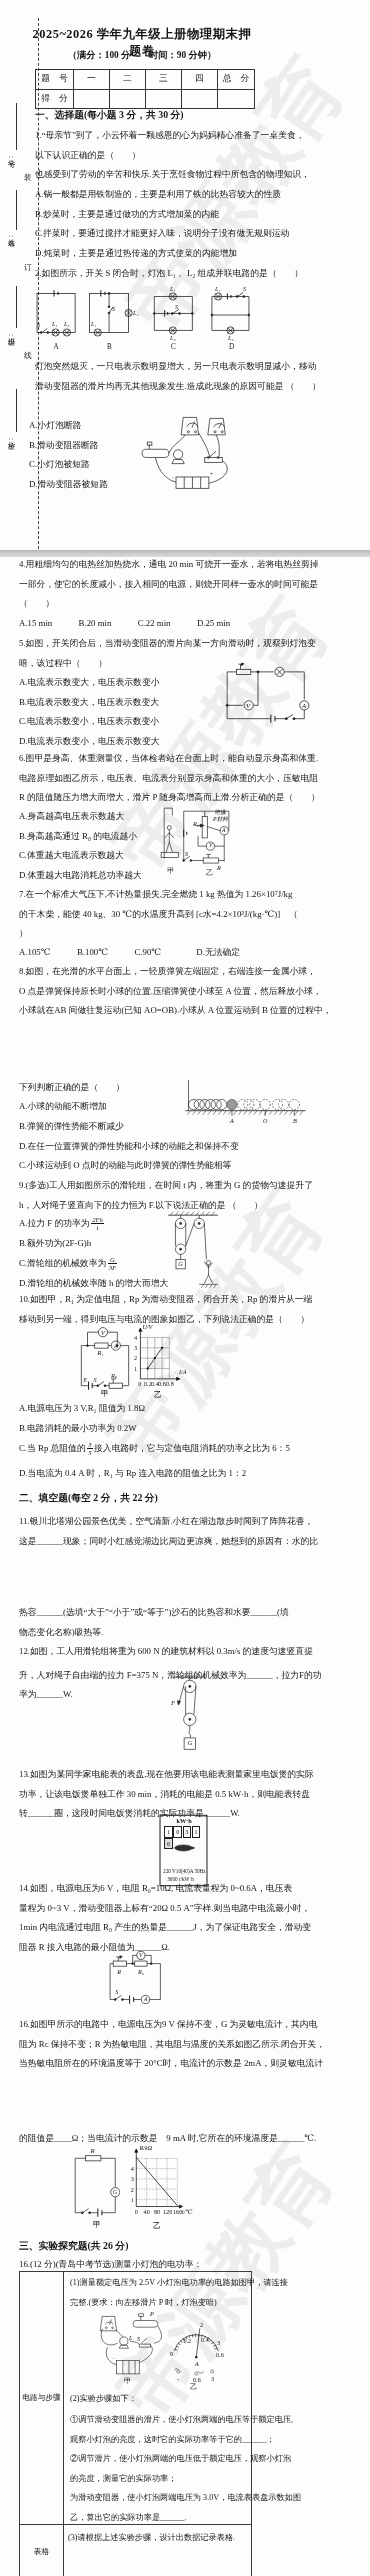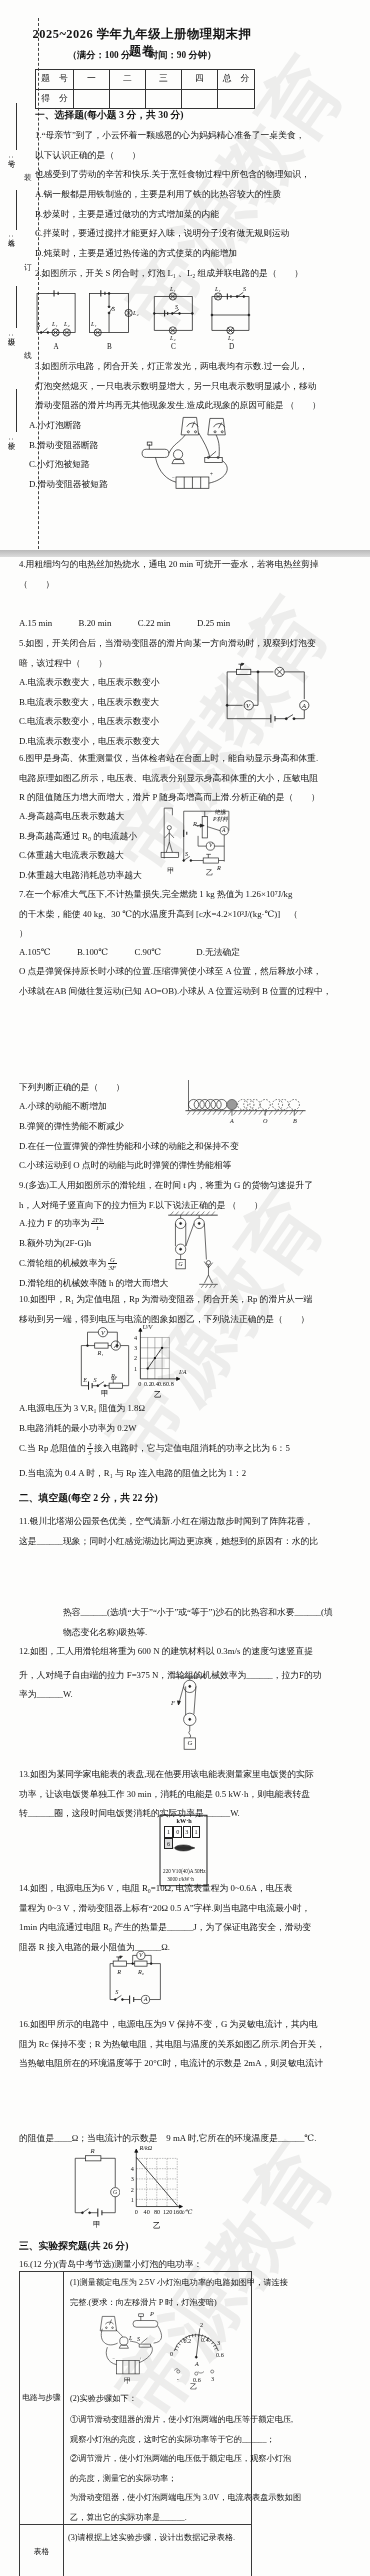--- a/index.html
+++ b/index.html
@@ -175,21 +175,20 @@
     <span class="fl fi" style="left:180px;top:0px;">L₁</span>
     <span class="fl fi" style="left:208px;top:0px;">S</span>
     <span class="fl fi" style="left:193px;top:49px;">L₂</span>
     <span class="fl" style="left:18.5px;top:58px;font-size:7.2px;">A</span>
     <span class="fl" style="left:72px;top:58px;font-size:7.2px;">B</span>
     <span class="fl" style="left:136px;top:58px;font-size:7.2px;">C</span>
     <span class="fl" style="left:194px;top:58px;font-size:7.2px;">D</span>
   </div>
 
   <div class="blk" style="left:35px;top:357px;">
-    <div>3.如图所示电路，闭合开关，灯正常发光，两电表均有示数.过一会儿，</div>
     <div>灯泡突然熄灭，一只电表示数明显增大，另一只电表示数明显减小，移动</div>
     <div>滑动变阻器的滑片均再无其他现象发生.造成此现象的原因可能是 （　　）</div>
   </div>
   <div class="blk" style="left:29px;top:416px;">
     <div>A.小灯泡断路</div>
     <div>B.滑动变阻器断路</div>
     <div>C.小灯泡被短路</div>
     <div>D.滑动变阻器被短路</div>
   </div>
   <div class="fig" style="left:138px;top:412px;width:113px;height:93px;">
@@ -226,20 +225,21 @@
       </g>
       <text x="66" y="130" font-size="10" fill="#222">−</text>
         <text x="140" y="124" font-size="10" fill="#222">+</text>
     </svg>
   </div>
 
   <div class="pagebrk" style="top:550px;"></div>
 
   <div class="blk" style="left:19px;top:555px;">
     <div>4.用粗细均匀的电热丝加热烧水，通电 20 min 可烧开一壶水，若将电热丝剪掉</div>
+    <div>一部分，使它的长度减小，接入相同的电源，则烧开同样一壶水的时间可能是</div>
     <div>（　　）</div>
   </div>
   <div class="ln" style="left:19px;top:614px;">A.15 min　　　B.20 min　　　C.22 min　　　D.25 min</div>
 
   <div class="blk" style="left:19px;top:634px;">
     <div>5.如图，开关闭合后，当滑动变阻器的滑片向某一方向滑动时，观察到灯泡变</div>
     <div>暗，该过程中（　　）</div>
   </div>
   <div class="blk" style="left:19px;top:673px;">
     <div>A.电流表示数变大，电压表示数变小</div>
@@ -344,20 +344,21 @@
   </div>
 
   <div class="blk" style="left:19px;top:885px;">
     <div>7.在一个标准大气压下,不计热量损失,完全燃烧 1 kg 热值为 1.26×10⁷J/kg</div>
     <div>的干木柴，能使 40 kg、30 ℃的水温度升高到 [c水=4.2×10³J/(kg·℃)]　（</div>
     <div>）</div>
   </div>
   <div class="ln" style="left:19px;top:943px;">A.105℃　　　B.100℃　　　C.90℃　　　　D.无法确定</div>
 
   <div class="blk" style="left:19px;top:962px;">
+    <div>8.如图，在光滑的水平台面上，一轻质弹簧左端固定，右端连接一金属小球，</div>
     <div>O 点是弹簧保持原长时小球的位置.压缩弹簧使小球至 A 位置，然后释放小球，</div>
     <div>小球就在AB 间做往复运动(已知 AO=OB).小球从 A 位置运动到 B 位置的过程中，</div>
   </div>
   <div class="ln" style="left:19px;top:1078px;">下列判断正确的是（　　）</div>
   <div class="ln" style="left:19px;top:1097px;">A.小球的动能不断增加</div>
   <div class="fig" style="left:185px;top:1079px;width:121px;height:46px;">
     <svg width="121" height="46" viewBox="0 0 235 90">
       <g stroke="#222" stroke-width="1.3" fill="none">
         <line x1="6" y1="2" x2="6" y2="62"></line>
         <circle cx="16" cy="50" r="10"></circle>
@@ -558,21 +559,21 @@
     <span>C.当 Rp 总阻值的</span><span class="frac"><span>3</span><span class="den">5</span></span><span>接入电路时，它与定值电阻消耗的功率之比为 6：5</span>
   </div>
   <div class="ln" style="left:19px;top:1464px;">D.当电流为 0.4 A 时，R₁ 与 Rp 连入电路的阻值之比为 1：2</div>
 
   <div class="sech" style="left:19px;top:1492px;font-family:Liberation Serif, serif;">二、填空题(每空 2 分，共 22 分)</div>
 
   <div class="blk" style="left:19px;top:1512px;">
     <div>11.银川北塔湖公园景色优美，空气清新.小红在湖边散步时闻到了阵阵花香，</div>
     <div>这是______现象；同时小红感觉湖边比周边更凉爽，她想到的原因有：水的比</div>
   </div>
-  <div class="blk" style="left:19px;top:1603px;margin-left:44px;">
+  <div class="blk" style="left:19px;top:1603px;">
     <div>热容______(选填“大于”“小于”或“等于”)沙石的比热容和水要______(填</div>
     <div>物态变化名称)吸热等.</div>
   </div>
 
   <div class="ln" style="left:19px;top:1642px;">12.如图，工人用滑轮组将重为 600 N 的建筑材料以 0.3m/s 的速度匀速竖直提</div>
   <div class="ln" style="left:19px;top:1666px;">升，人对绳子自由端的拉力 F=375 N，滑轮组的机械效率为______，拉力F的功</div>
   <div class="ln" style="left:19px;top:1685px;">率为______W.</div>
   <div class="fig" style="left:167px;top:1673px;width:44px;height:85px;">
     <svg width="44" height="85" viewBox="0 0 85 165">
       <g stroke="#222" stroke-width="1.3" fill="none">

